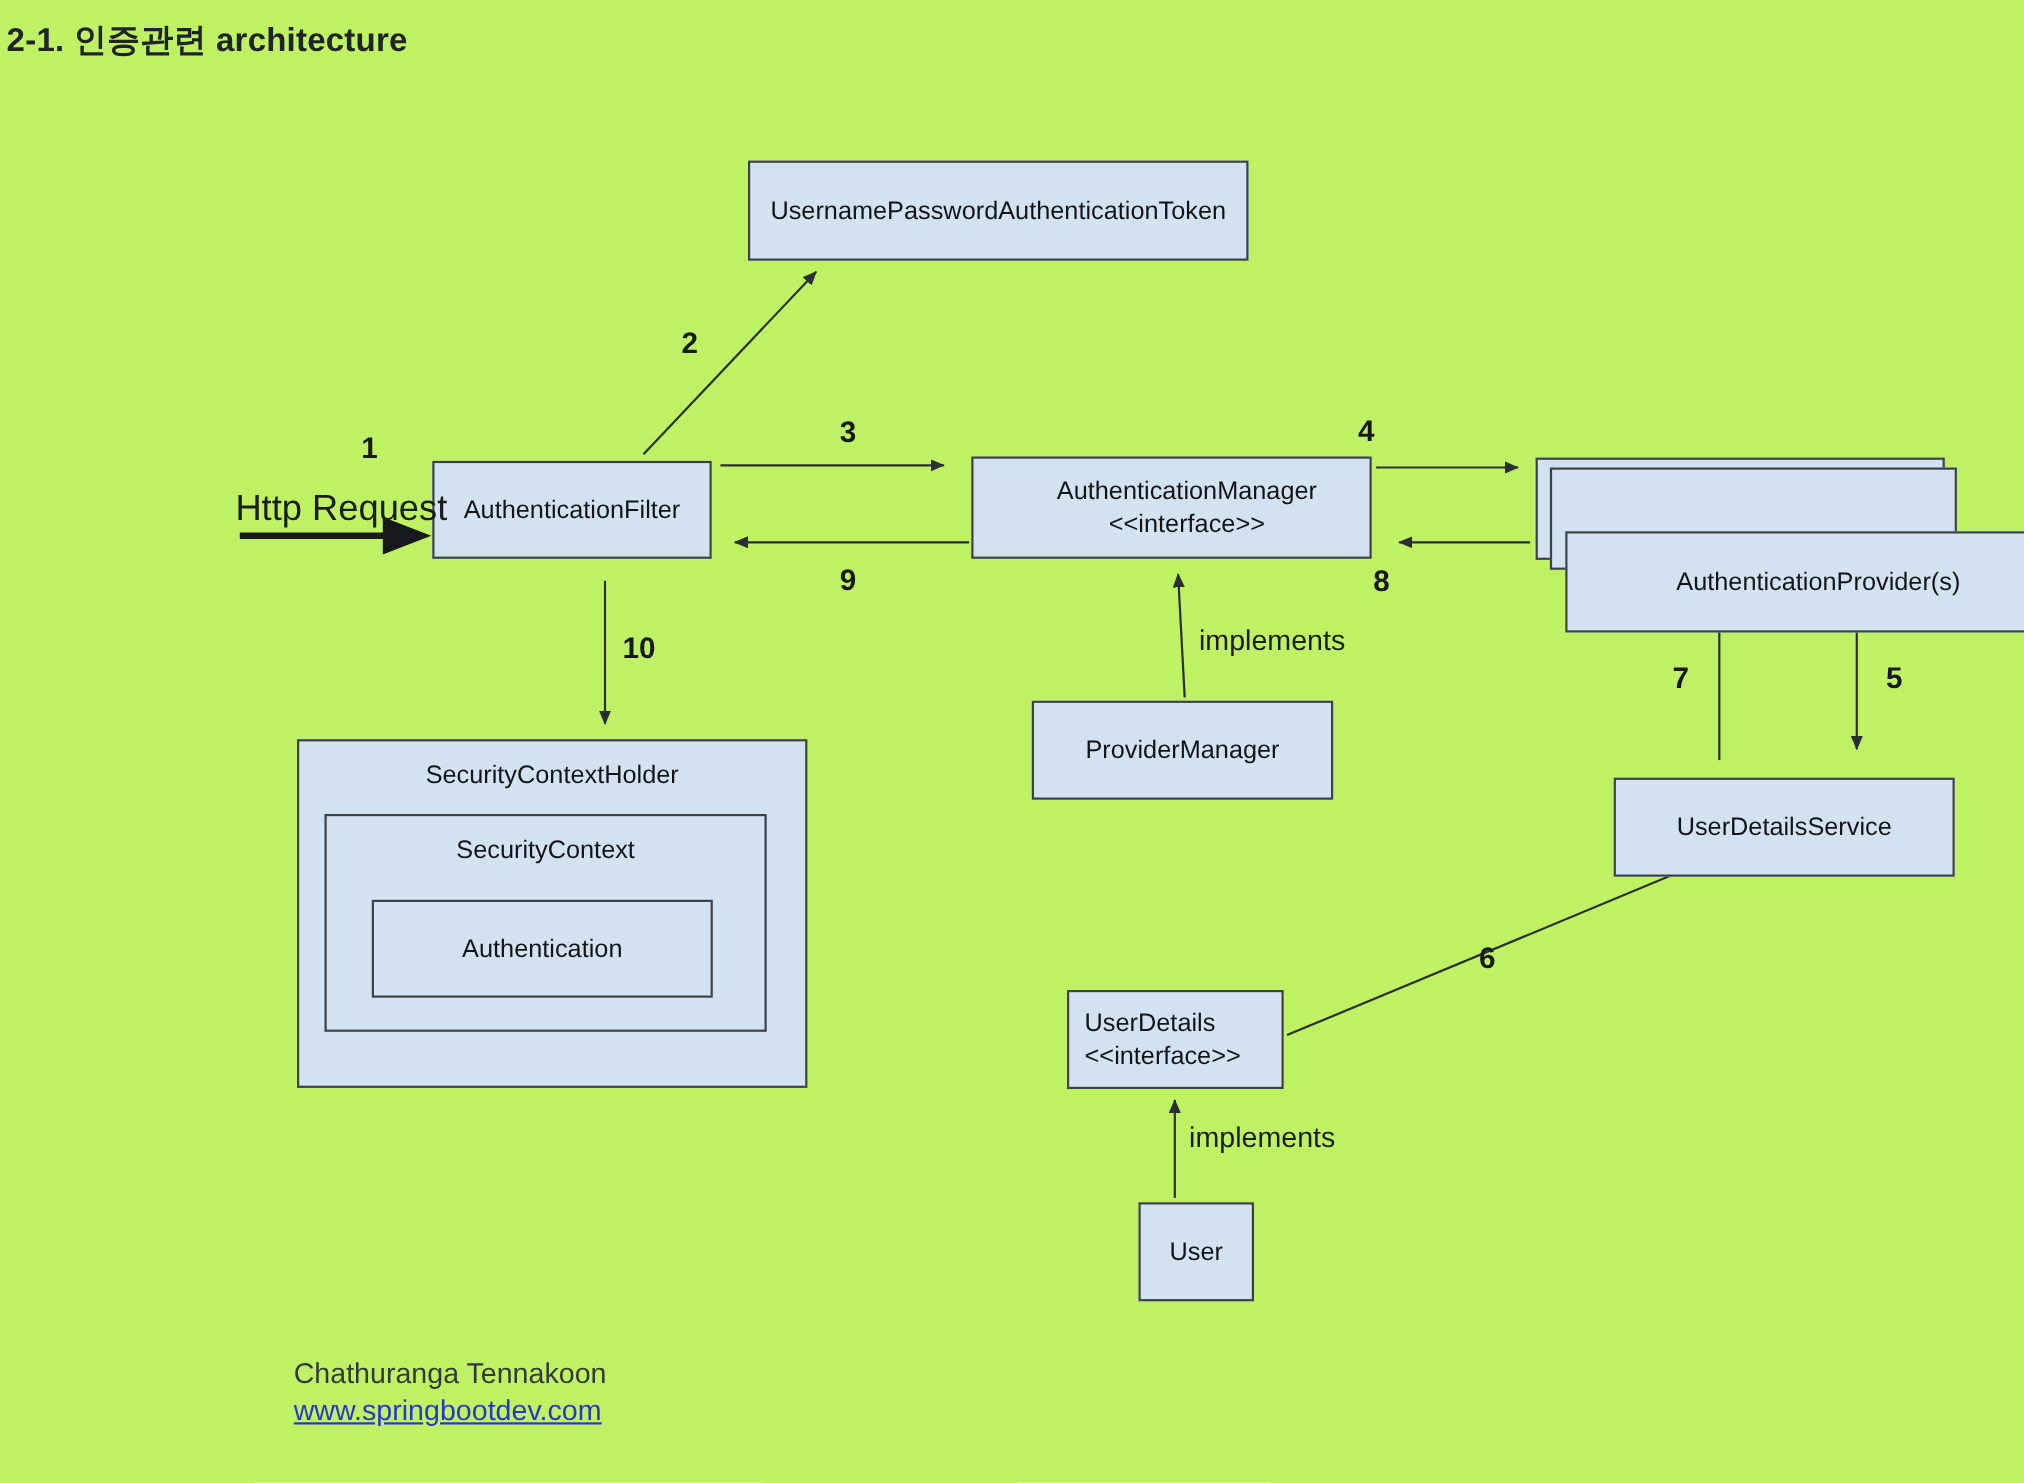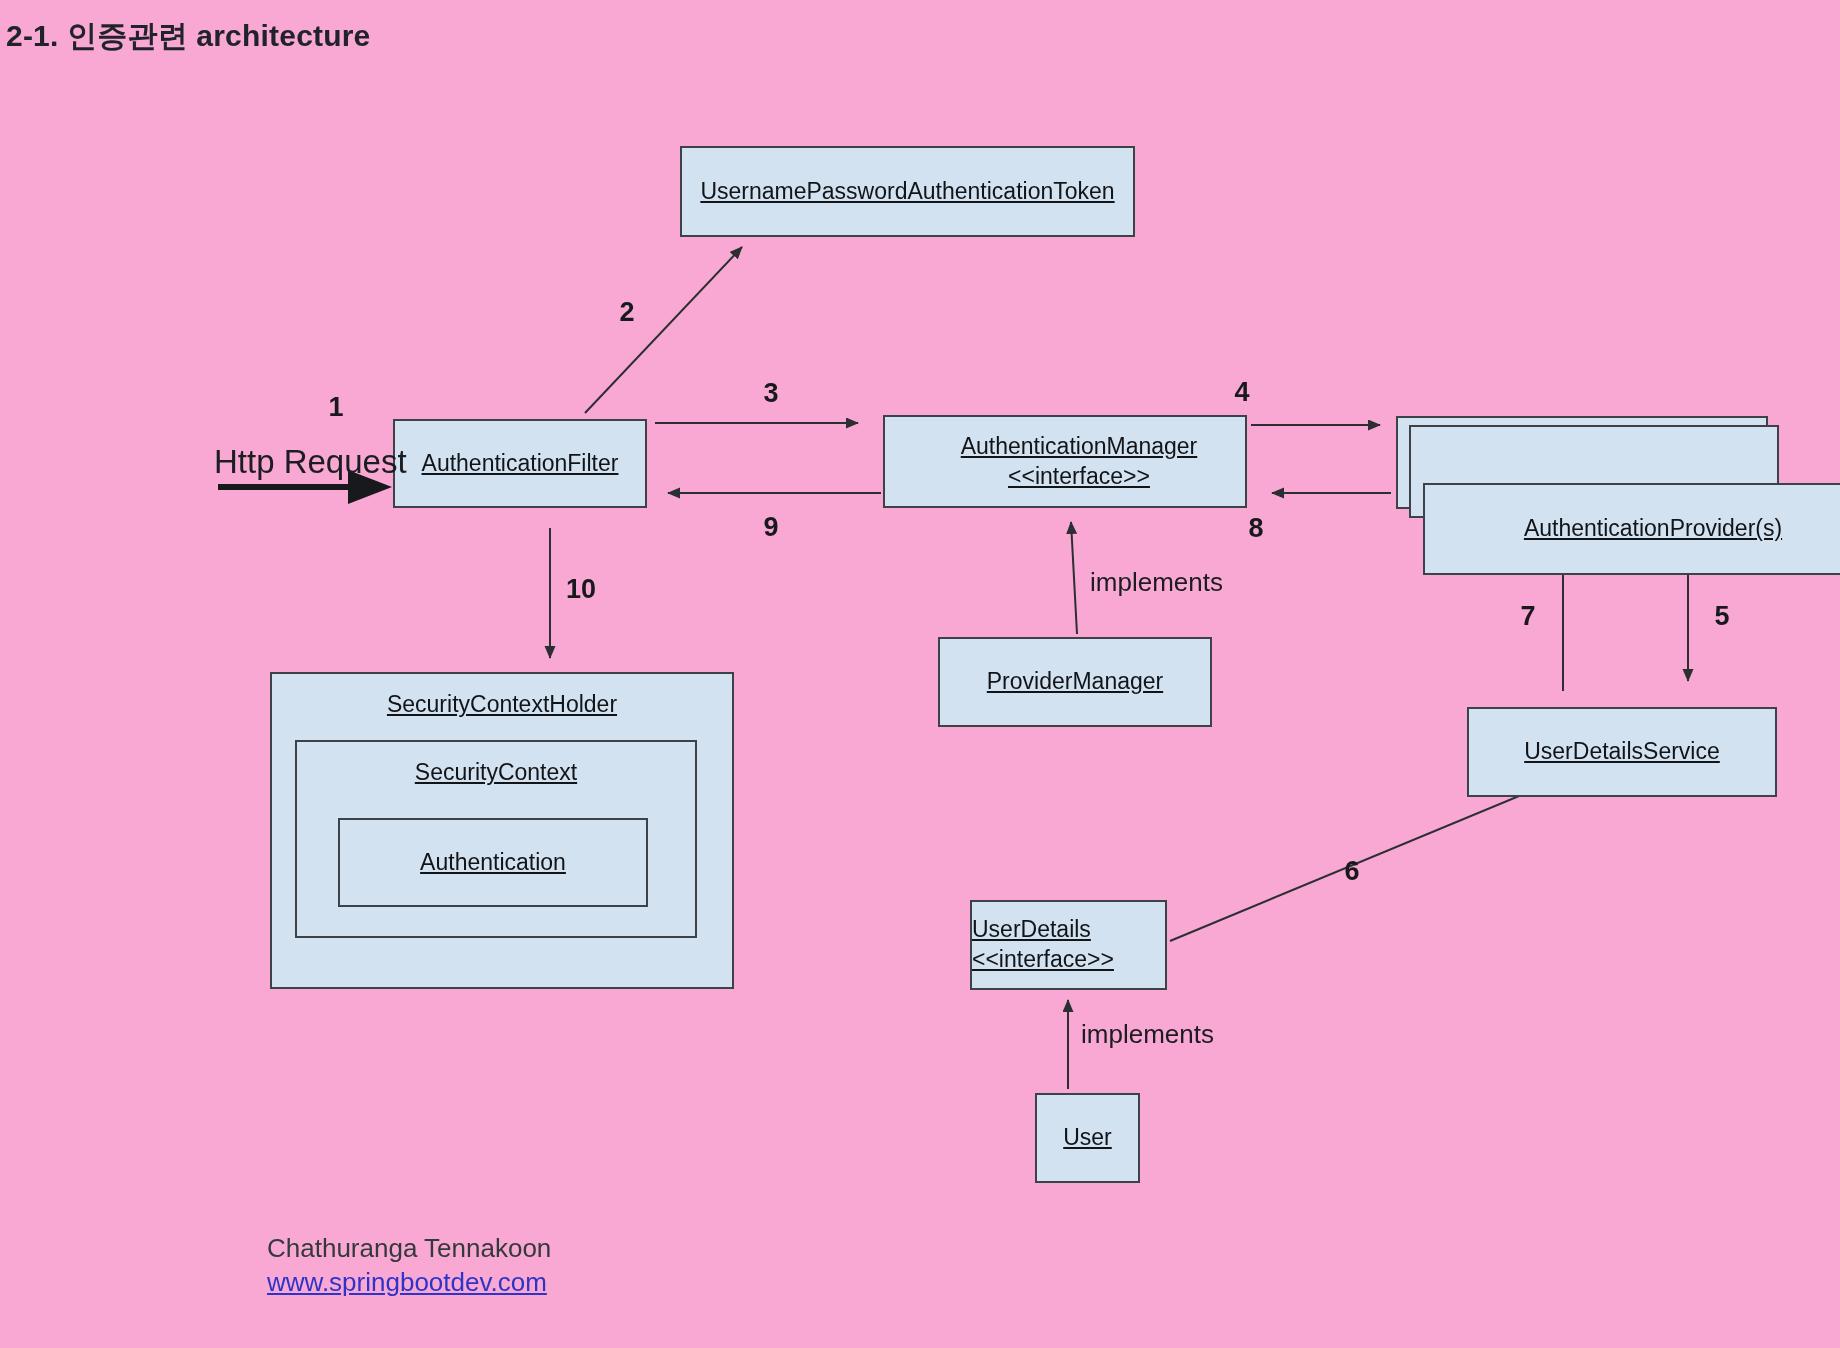--- a/index.html
+++ b/index.html
@@ -1,33 +1,33 @@
 <!DOCTYPE html>
 <html><head>
 <meta charset="utf-8">
 <style>
   html,body { margin:0; padding:0; background:#ffffff; }
   .stage {
-    position:relative; width:1840px; height:1348px; background:#f9a8d4;
+    position:relative; width:1840px; height:1348px; background:#bef264;
     font-family:"Liberation Sans", sans-serif; overflow:hidden;
   }
   .page-title {
     position:absolute; left:6px; top:16px; margin:0;
     font-size:30px; font-weight:bold; color:#20242a; letter-spacing:0.2px;
   }
   svg.edges { position:absolute; left:0; top:0; width:1840px; height:1348px; }
   .node {
     position:absolute; box-sizing:border-box;
     background:#d3e2f1; border:2px solid #3c4248; color:#121417;
     display:flex; align-items:center; justify-content:center;
-    text-align:center; font-size:23px; line-height:1.3; white-space:nowrap;text-decoration:underline;
+    text-align:center; font-size:23px; line-height:1.3; white-space:nowrap;
   }
   .node.top-label { justify-content:flex-start; flex-direction:column; padding-top:16px; }
   .node.two-line { flex-direction:column; }
-  .node.left-align { align-items:flex-start; text-align:left; flex-direction:column; }
+  .node.left-align { align-items:flex-start; text-align:left; padding-left:14px; flex-direction:column; }
   .step {
     position:absolute; transform:translateX(-50%);
     font-size:27px; font-weight:bold; color:#17191c;
   }
   .edge-label { position:absolute; font-size:33px; color:#1b1d20; white-space:nowrap; }
   .footer-caption {
     position:absolute; left:265px; top:1100px; margin:0;
     font-size:31px; font-weight:bold; color:#0c0d0e; line-height:1.55;
   }
   .footer-author {

